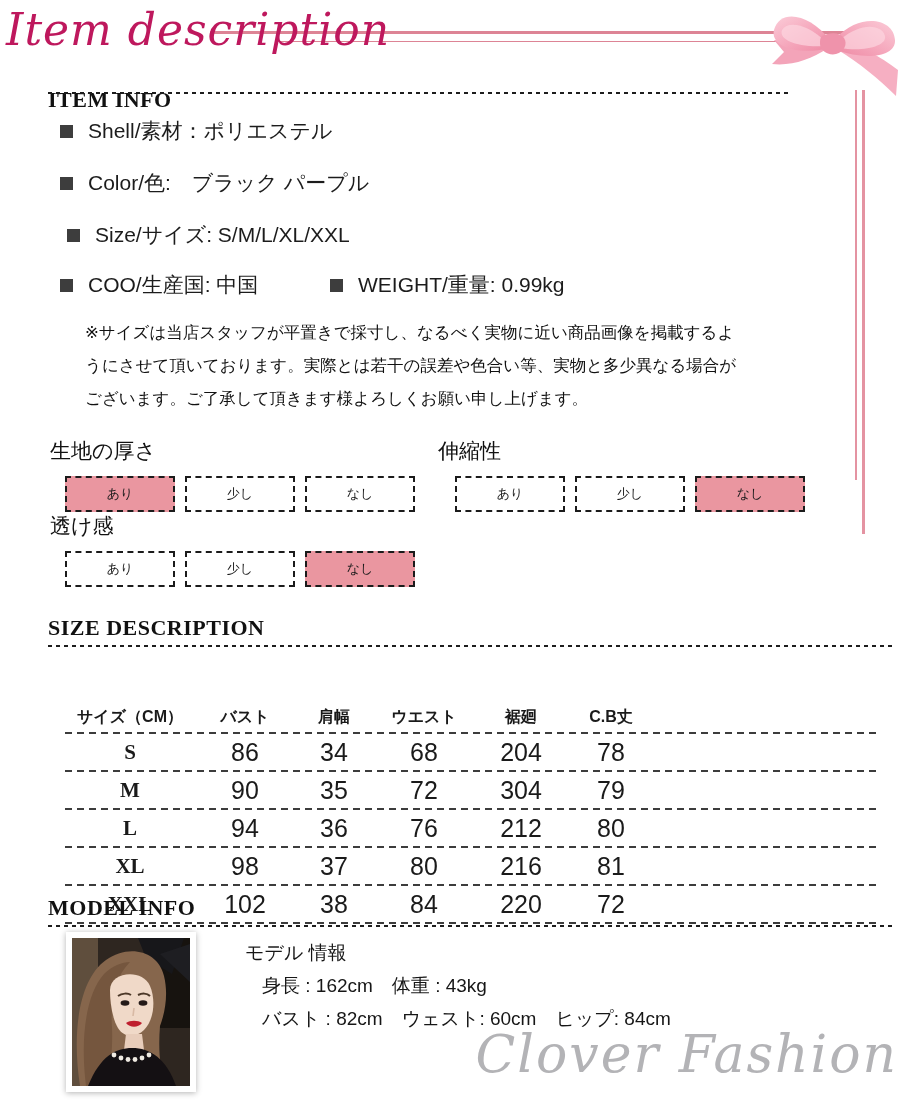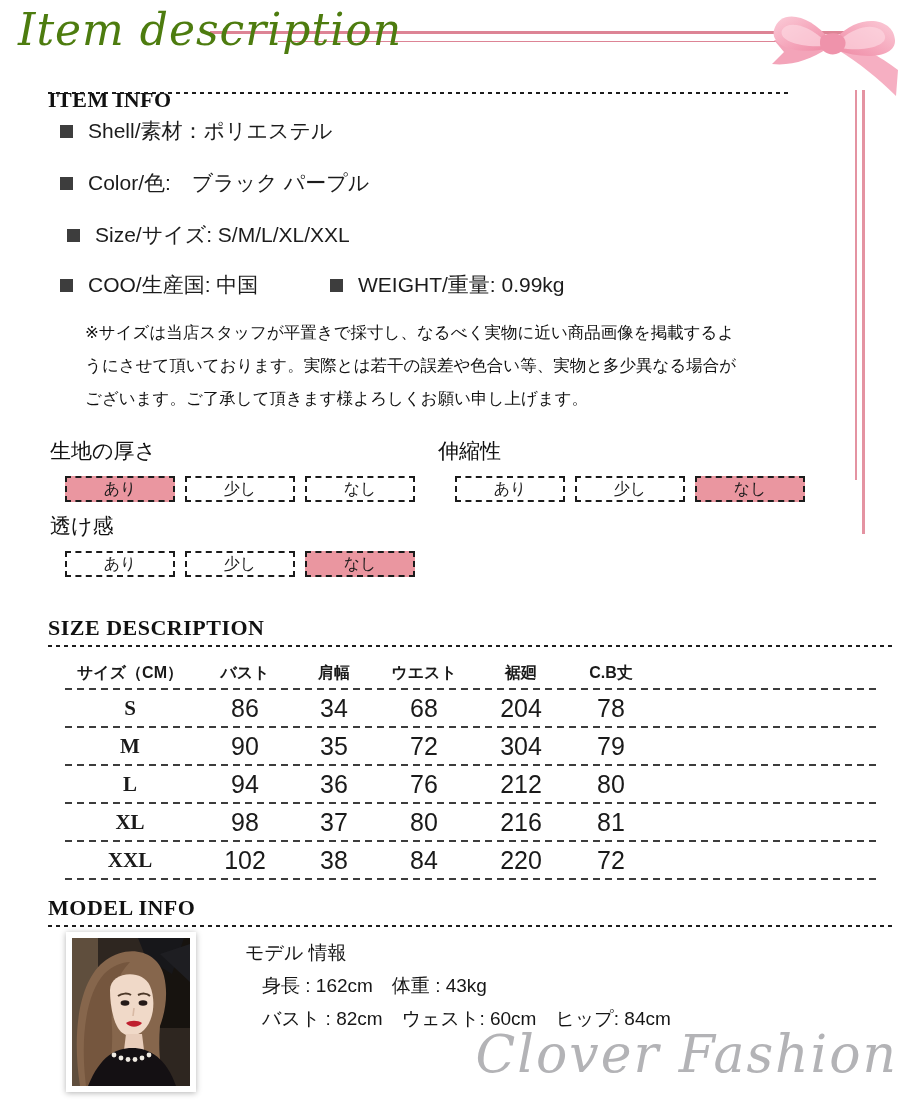--- a/index.html
+++ b/index.html
@@ -3,38 +3,38 @@
 <meta charset="utf-8">
 <style>
   html,body { margin:0; padding:0; background:#ffffff; }
   .page {
     position:relative; width:900px; height:1100px; background:#fff; overflow:hidden;
     font-family:"Liberation Sans","DejaVu Sans",sans-serif; color:#1a1a1a;
   }
   .abs { position:absolute; }
   .script { font-family:"DejaVu Serif","Liberation Serif",serif; font-style:italic; }
   .serifhead { font-family:"Liberation Serif","DejaVu Serif",serif; font-weight:bold; }
-  .page-title { left:18px; top:4px; font-size:44px; color:#4d7c0f; letter-spacing:1px; }
+  .page-title { left:6px; top:4px; font-size:44px; color:#be185d; letter-spacing:1px; }
   .hline { background:#dd8495; }
   .vline { background:#e493a2; }
   .section-head { font-size:21px; letter-spacing:0.5px; color:#111; }
   .dashline { height:2px; background:repeating-linear-gradient(90deg,#1d1d1d 0 4px,transparent 4px 8px); }
   .bullet { display:flex; align-items:center; gap:15px; font-size:21px; color:#1c1c1c; }
   .sq { width:13px; height:13px; background:#3d3d3d; flex:0 0 auto; }
   .note { font-size:16.5px; line-height:33px; color:#111; }
   .attr-head { font-size:21px; color:#111; }
   .optrow { display:flex; gap:10px; }
   .opt {
-    width:110px; height:26px; border:2px dashed #1b1b1b; box-sizing:border-box;
-    display:flex; align-items:center; justify-content:center; font-size:16px; background:#fff;
+    width:110px; height:36px; border:2px dashed #1b1b1b; box-sizing:border-box;
+    display:flex; align-items:center; justify-content:center; font-size:13px; background:#fff;
   }
   .opt.sel { background:#ea96a0; }
   .table { left:65px; top:658px; width:815px; }
   .trow { display:grid; grid-template-columns:130px 100px 78px 102px 92px 88px 1fr; align-items:center; }
-  .thead { height:30px; font-size:16px; font-weight:bold; }
+  .thead { height:30px; font-size:16px; font-weight:bold;margin-top:44px; }
   .tdata { height:36px; }
   .tc { text-align:center; }
   .num { font-size:25px; }
   .sizelabel { font-family:"Liberation Serif","DejaVu Serif",serif; font-weight:bold; font-size:21px; }
   .sep { height:2px; background:repeating-linear-gradient(90deg,#3c3c3c 0 7px,transparent 7px 12px); }
   .photo-frame { left:66px; top:932px; width:130px; height:160px; background:#fff;
     box-shadow:0 1px 6px rgba(0,0,0,0.3); }
   .photo-frame svg { position:absolute; left:6px; top:6px; }
   .model-line { font-size:19px; color:#161616; }
   .watermark { left:400px; top:1024px; width:498px; text-align:right; font-size:52px;

